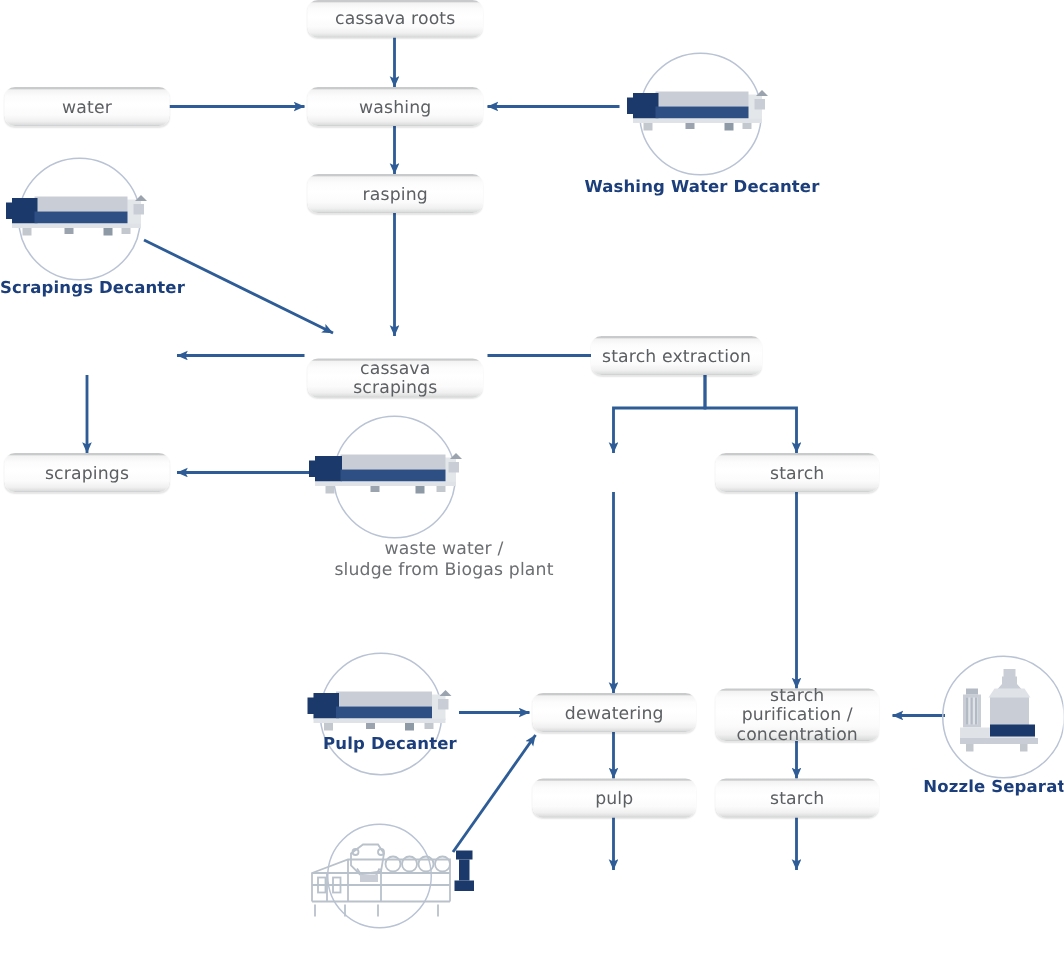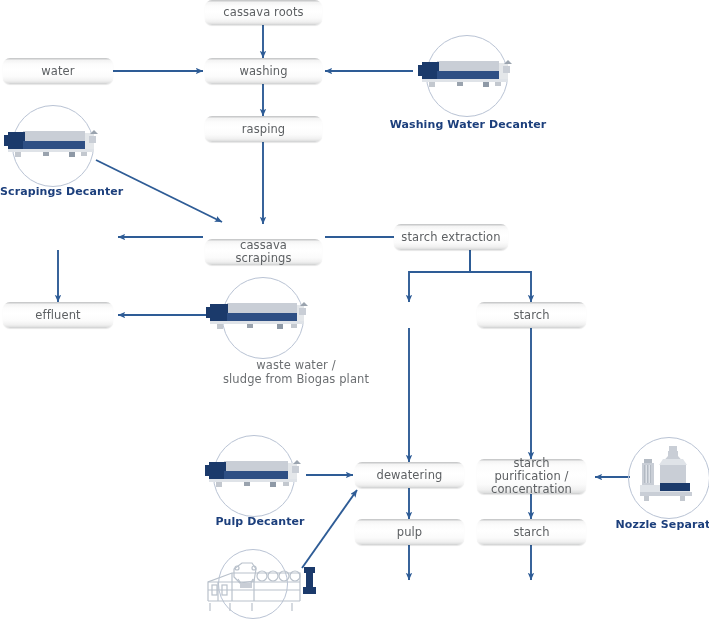--- a/index.html
+++ b/index.html
@@ -134,21 +134,21 @@
 
   <div class="node" style="left:205px;top:224px;width:117px;height:26px;margin-top:15px;">
     <span>cassava scrapings</span>
   </div>
 
   <div class="node" style="left:394px;top:224px;width:114px;height:26px;">
     <span>starch extraction</span>
   </div>
 
   <div class="node" style="left:3px;top:302px;width:110px;height:26px;">
-    <span>effluent</span>
+    <span>scrapings</span>
   </div>
 
 
   <div class="node" style="left:477px;top:302px;width:109px;height:26px;">
     <span>starch</span>
   </div>
 
   <div class="node" style="left:355px;top:462px;width:109px;height:26px;">
     <span>dewatering</span>
   </div>
@@ -248,21 +248,21 @@
         <rect x="6" y="44" width="88" height="3" fill="#dfe3e8"></rect>
         <rect x="13" y="47" width="6" height="5" fill="#c3c8cf"></rect>
         <rect x="41" y="47" width="6" height="4" fill="#9aa3ae"></rect>
         <rect x="67" y="47" width="6" height="5" fill="#8e99a6"></rect>
         <rect x="80" y="47" width="6" height="4" fill="#c3c8cf"></rect>
         <rect x="89" y="31" width="7" height="7" fill="#c9ced6"></rect>
         <path d="M90,29 l4,-4 l4,4 z" fill="#9aa3ae"></path>
       </g>
     </svg>
   </div>
-  <div class="caption" style="left:185px;top:515px;width:150px;">
+  <div class="caption" style="left:185px;top:489px;width:150px;">
     <span>Pulp Decanter</span>
   </div>
 
   <div class="equip" style="left:628px;top:437px;width:82px;height:82px;">
     <div class="circle" style="width:82px;height:82px;left:0;top:0;"></div>
     <svg class="icon" width="82" height="82" viewBox="0 0 82 82">
       <g>
 
         <path d="M40,14 l10,0 l0,5 l8,9 l0,21 l-26,0 l0,-21 l8,-9 z" fill="#c9ced6"></path>
         <rect x="41" y="9" width="8" height="6" fill="#c9ced6"></rect>

